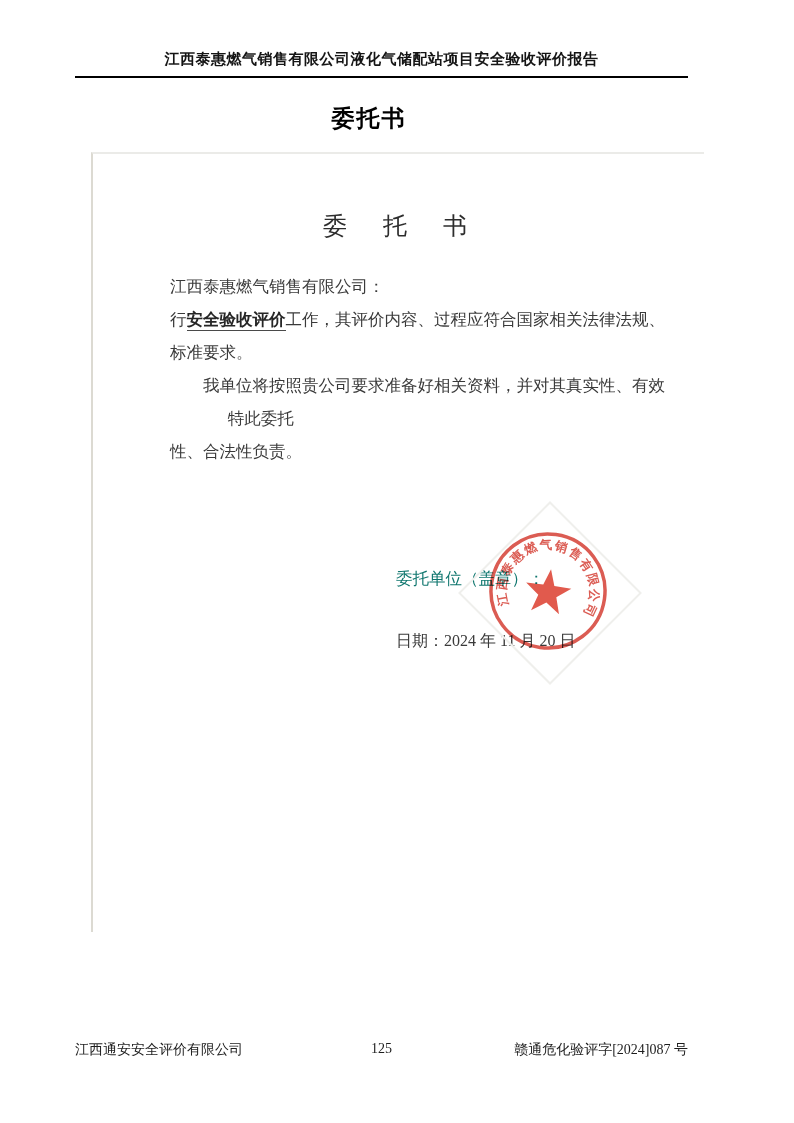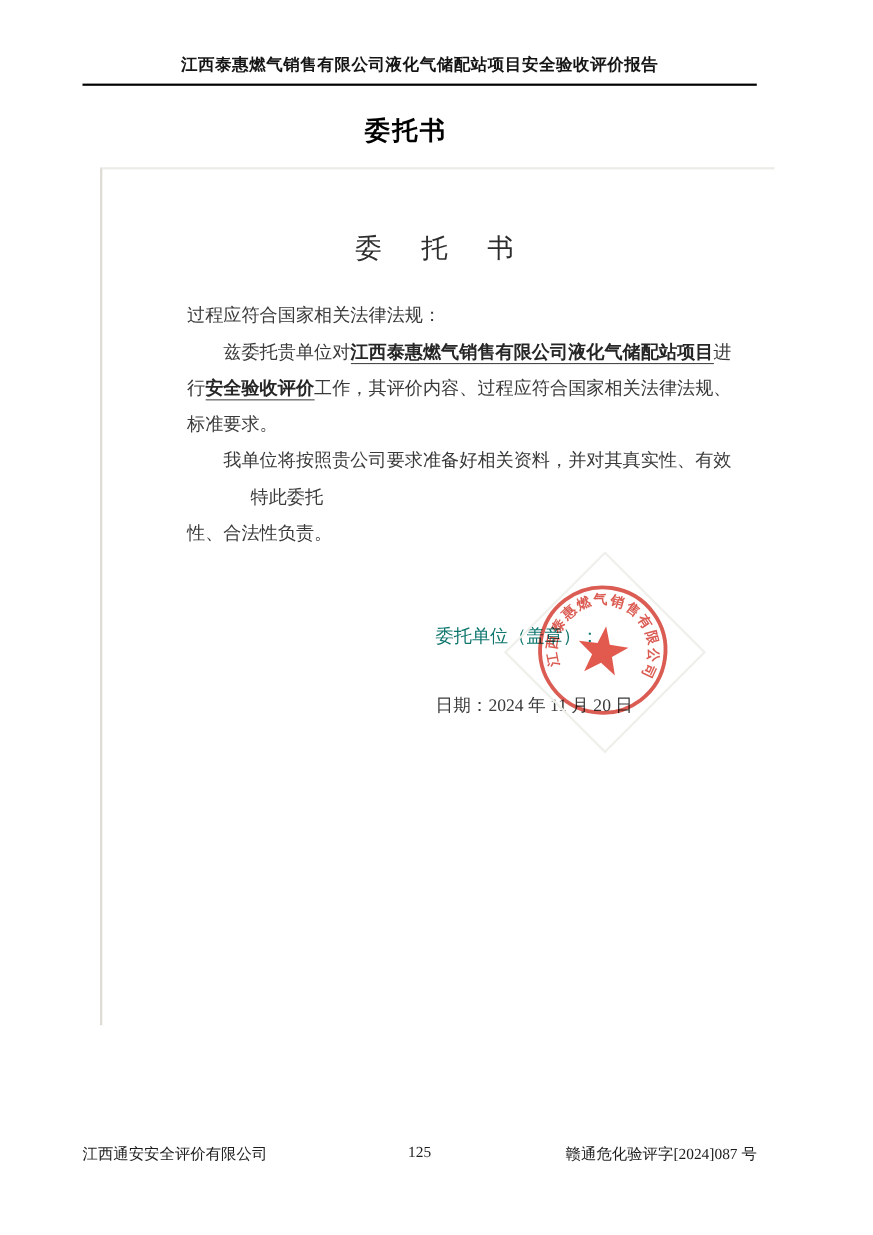--- a/index.html
+++ b/index.html
@@ -70,22 +70,21 @@
   <div class="header-title">江西泰惠燃气销售有限公司液化气储配站项目安全验收评价报告</div>
   <div class="header-rule"></div>
 
   <div class="page-title">委托书</div>
 
   <div class="scan">
 
     <div class="letter-title">委 托 书</div>
 
     <div class="letter-body">
-        <div class="letter-line"><span>过程应符合国家相关法律法规：</span></div>
-        <div class="letter-line" style="padding-left: 2em;"><span>兹委托贵单位对</span><span class="seg-bold">江西泰惠燃气销售有限公司液化气储配站项目</span><span>进</span></div>
+        <div class="letter-line"><span>江西泰惠燃气销售有限公司：</span></div>
         <div class="letter-line"><span>行</span><span class="seg-bold">安全验收评价</span><span>工作，其评价内容、过程应符合国家相关法律法规、</span></div>
         <div class="letter-line"><span>标准要求。</span></div>
         <div class="letter-line" style="padding-left: 2em;"><span>我单位将按照贵公司要求准备好相关资料，并对其真实性、有效</span></div>
         <div class="letter-line" style="padding-left: 3.5em;"><span>特此委托</span></div>
         <div class="letter-line"><span>性、合法性负责。</span></div>
       </div>
 
     <div class="sign-label">委托单位（盖章）：</div>
     <div class="date-line">日期：2024 年 11 月 20 日</div>
 

